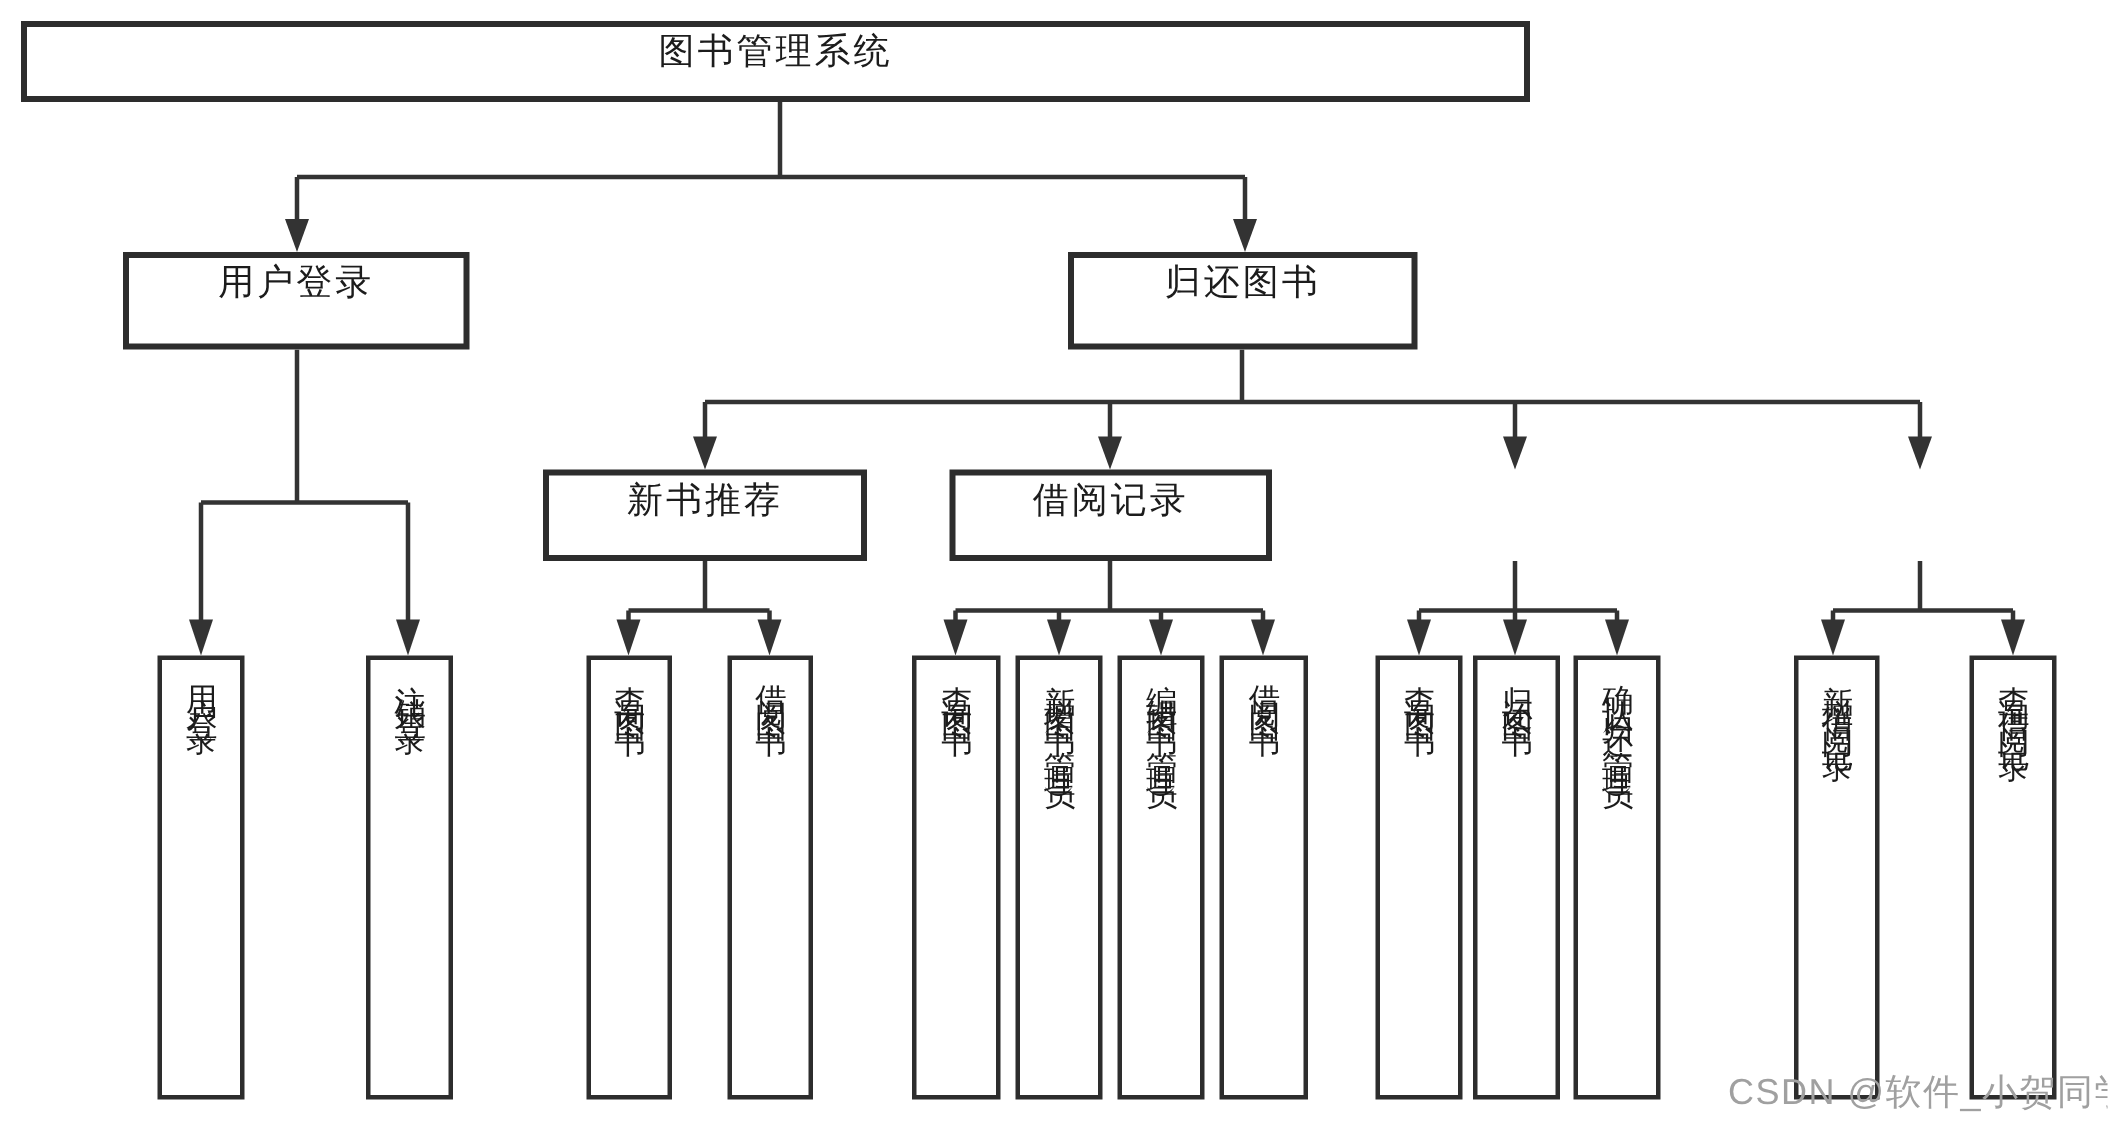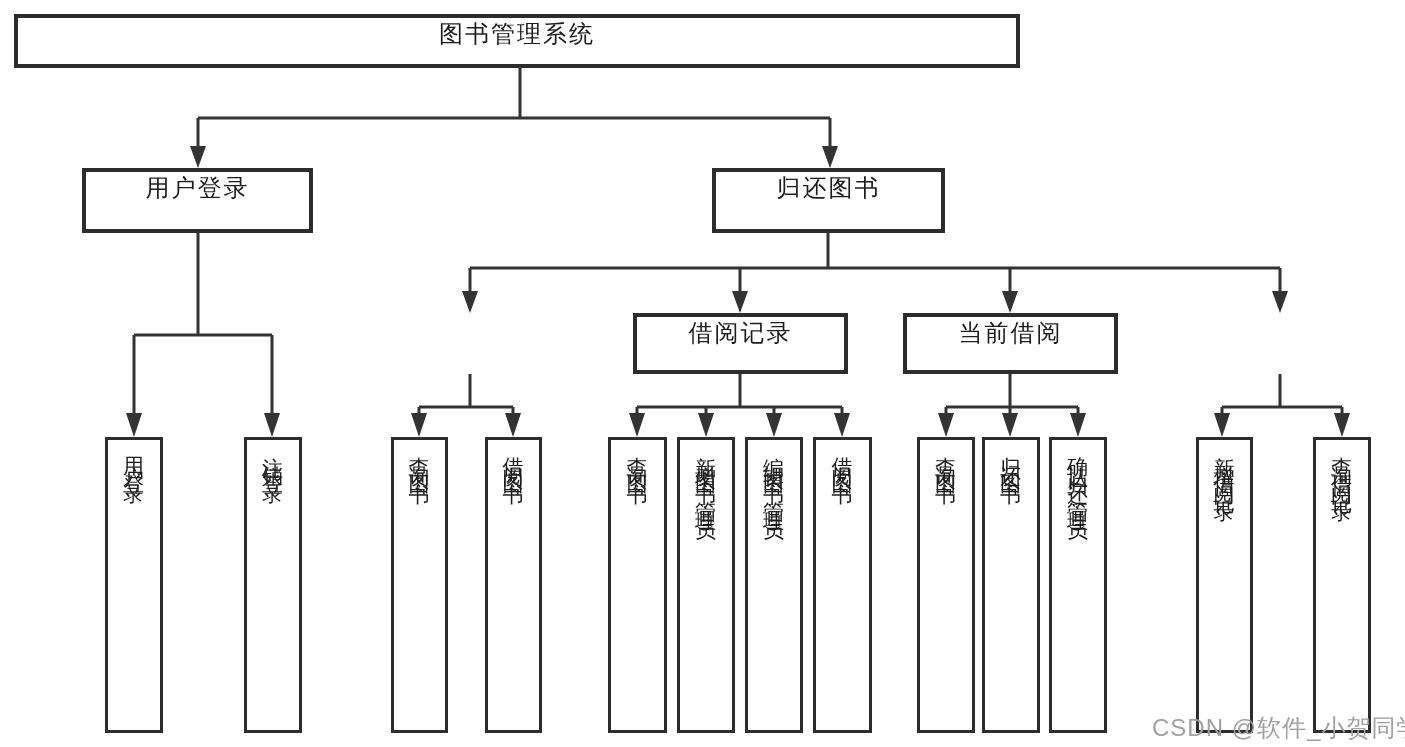--- a/index.html
+++ b/index.html
@@ -77,25 +77,25 @@
     <span>图书管理系统</span>
   </div>
 
   <div class="box h" style="left:82px;top:168px;width:231px;height:65px">
     <span>用户登录</span>
   </div>
   <div class="box h" style="left:712px;top:168px;width:233px;height:65px">
     <span>归还图书</span>
   </div>
 
+  <div class="box h" style="left:362px;top:313px;width:216px;height:61px">
+    <span>新书推荐</span>
+  </div>
   <div class="box h" style="left:633px;top:313px;width:215px;height:61px">
     <span>借阅记录</span>
-  </div>
-  <div class="box h" style="left:903px;top:313px;width:215px;height:61px">
-    <span>当前借阅</span>
   </div>
 
   <div class="box v" style="left:105px;top:437px;width:58px;height:296px">
     <span>用户登录</span>
   </div>
   <div class="box v" style="left:244px;top:437px;width:58px;height:296px">
     <span>注销登录</span>
   </div>
 
   <div class="box v" style="left:391px;top:437px;width:57px;height:296px">

